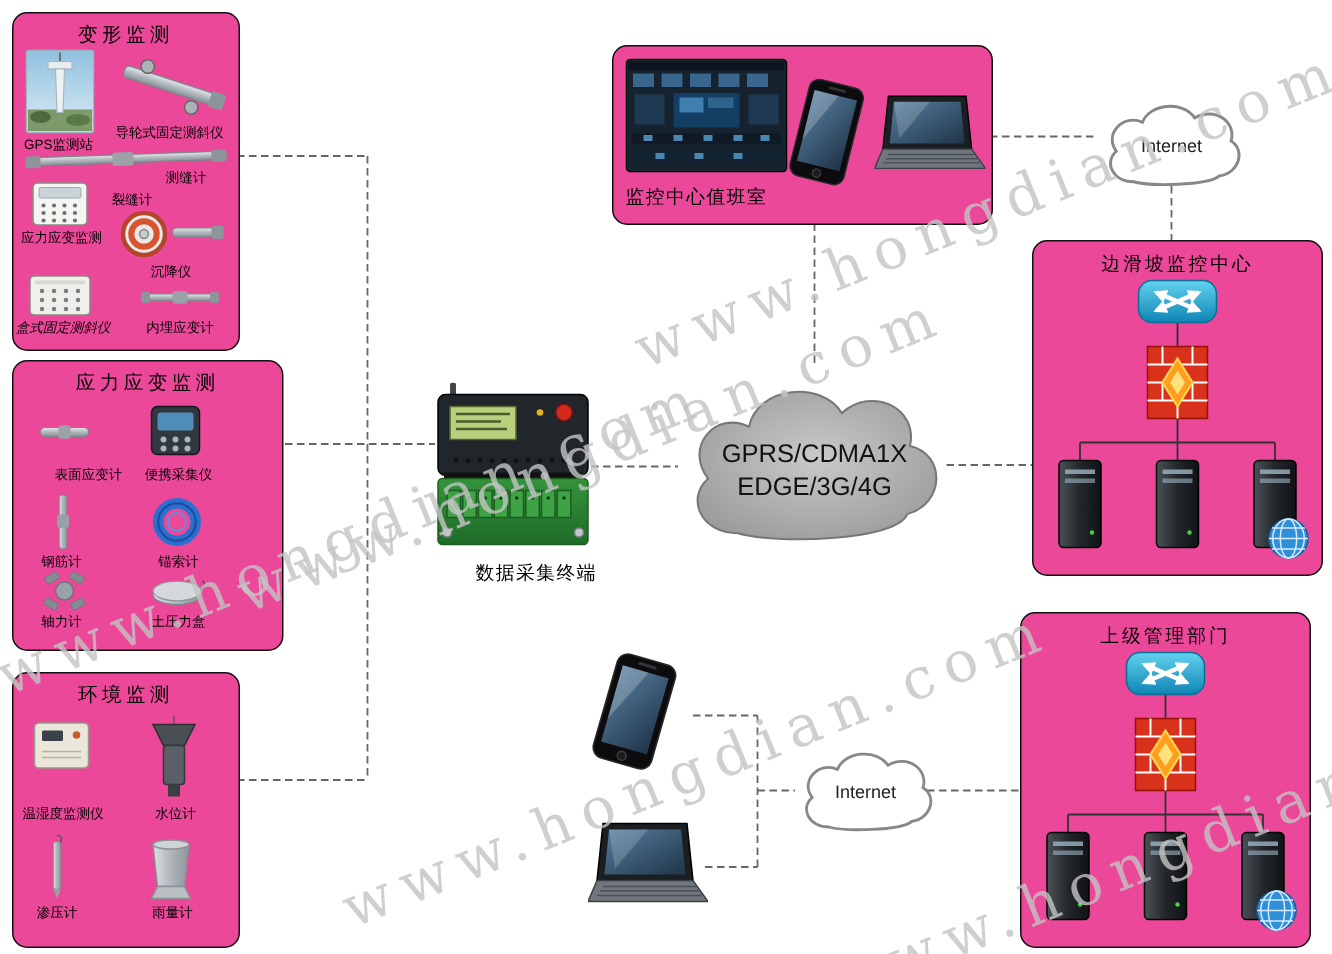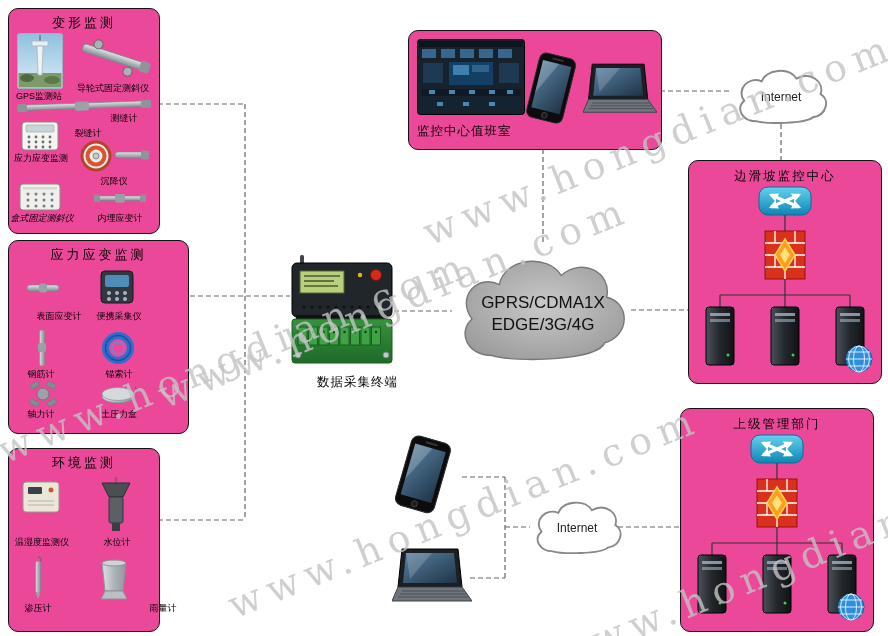--- a/index.html
+++ b/index.html
@@ -268,21 +268,21 @@
       <rect x="4.5" y="6" width="5" height="32" rx="2" fill="url(#g-silver)" stroke="#7e868c" stroke-width="0.6"></rect>
       <polygon points="4.5,38 9.5,38 7,44" fill="#99a1a7"></polygon>
     </svg>
     <div class="slabel" style="left:8px;top:154px;width:42px;">渗压计</div>
 
     <svg class="abs" style="left:88px;top:108px;" width="34" height="44" viewBox="0 0 34 44">
       <path d="M5,6 L8,34 L26,34 L29,6" fill="url(#g-silver)" stroke="#8b9196"></path>
       <ellipse cx="17" cy="6" rx="12" ry="3" fill="#cfd4d7" stroke="#8b9196"></ellipse>
       <polygon points="8,34 26,34 30,42 4,42" fill="#b9bfc3" stroke="#8b9196"></polygon>
     </svg>
-    <div class="slabel" style="left:86px;top:154px;width:40px;margin-left:48px;">雨量计</div>
+    <div class="slabel" style="left:86px;top:154px;width:40px;">雨量计</div>
   </div>
 
   <div class="panel" style="left:408px;top:30px;width:252px;height:118px;">
     <svg class="abs" style="left:8px;top:8px;" width="108" height="76" viewBox="0 0 108 76">
       <rect x="0.5" y="0.5" width="107" height="75" rx="3" fill="#16222e" stroke="#000"></rect>
       <rect x="2" y="2" width="104" height="6" fill="#0d1620"></rect>
       <g fill="#38668c">
         <rect x="5" y="10" width="14" height="9"></rect>
           <rect x="24" y="10" width="14" height="9"></rect>
         <rect x="43" y="10" width="14" height="9"></rect>

